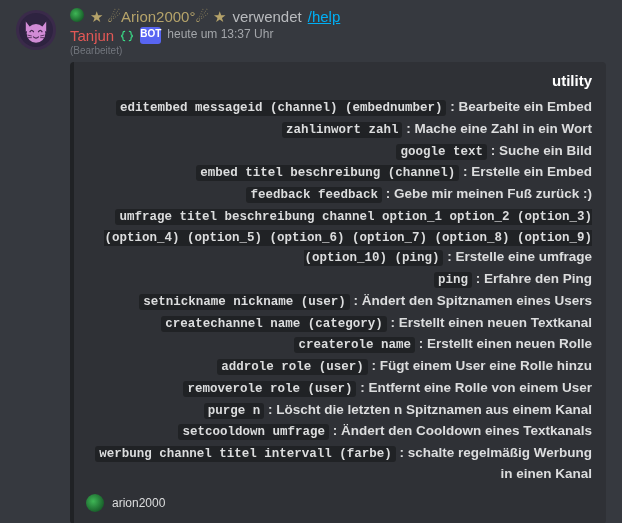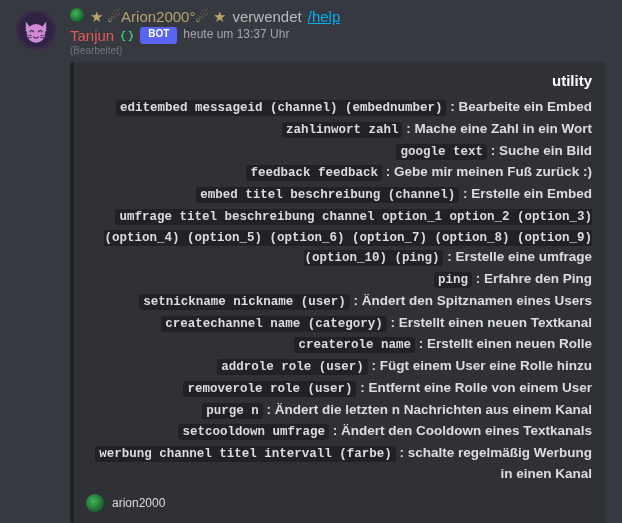--- a/index.html
+++ b/index.html
@@ -26,21 +26,21 @@
   .avatar svg { width: 34px; height: 34px; }
   .content-col { flex: 1; min-width: 0; }
   .header-line { display: flex; gap: 6px; flex-wrap: wrap; margin-bottom: 1px; }
   .username-top { font-weight: 500; font-size: 15px; color: #b5a36a; display: flex; align-items: center; gap: 3px; }
   .used-label { color: #b9bbbe; font-size: 15px; }
   .command-link { color: #00aff4; font-size: 15px; text-decoration: underline; }
   .bot-name { color: #e25856; font-weight: 500; font-size: 15px; }
   .role-icon { display:inline-flex; align-items:center; }
   .bot-tag {
     background: #5865f2; color: #fff; font-size: 10px; font-weight: 600;
-    padding: 1px 8px; border-radius: 3px; line-height: 1.2;
+    padding: 1px 0; border-radius: 3px; line-height: 1.2;
   }
   .timestamp { color: #a3a6aa; font-size: 12px; }
   .edited { color: #72767d; font-size: 10px; margin-top: 1px; }
   .embed {
     margin-top: 6px;
     background: #2f3136;
     border-left: 4px solid #202225;
     border-radius: 4px;
     padding: 10px 14px 12px 12px;
     text-align: right;
@@ -108,30 +108,30 @@
       <span class="timestamp">heute um 13:37 Uhr</span>
     </div>
     <div class="edited">(Bearbeitet)</div>
 
     <div class="embed">
       <div class="embed-title">utility</div>
       <div class="cmd-list" id="cmd-list">
           <div class="cmd-line"><code>editembed messageid (channel) (embednumber)</code><span> : Bearbeite ein Embed</span></div>
           <div class="cmd-line"><code>zahlinwort zahl</code><span> : Mache eine Zahl in ein Wort</span></div>
           <div class="cmd-line"><code>google text</code><span> : Suche ein Bild</span></div>
+          <div class="cmd-line"><code>embed titel beschreibung (channel)</code><span> : Erstelle ein Embed</span></div>
           <div class="cmd-line"><code>feedback feedback</code><span> : Gebe mir meinen Fuß zurück :)</span></div>
-          <div class="cmd-line"><code>embed titel beschreibung (channel)</code><span> : Erstelle ein Embed</span></div>
           <div class="cmd-line"><code>umfrage titel beschreibung channel option_1 option_2 (option_3) (option_4) (option_5) (option_6) (option_7) (option_8) (option_9) (option_10) (ping)</code><span> : Erstelle eine umfrage</span></div>
           <div class="cmd-line"><code>ping</code><span> : Erfahre den Ping</span></div>
           <div class="cmd-line"><code>setnickname nickname (user)</code><span> : Ändert den Spitznamen eines Users</span></div>
           <div class="cmd-line"><code>createchannel name (category)</code><span> : Erstellt einen neuen Textkanal</span></div>
           <div class="cmd-line"><code>createrole name</code><span> : Erstellt einen neuen Rolle</span></div>
           <div class="cmd-line"><code>addrole role (user)</code><span> : Fügt einem User eine Rolle hinzu</span></div>
           <div class="cmd-line"><code>removerole role (user)</code><span> : Entfernt eine Rolle von einem User</span></div>
-          <div class="cmd-line"><code>purge n</code><span> : Ändert die letzten n Nachrichten aus einem Kanal</span></div>
+          <div class="cmd-line"><code>purge n</code><span> : Löscht die letzten n Spitznamen aus einem Kanal</span></div>
           <div class="cmd-line"><code>setcooldown umfrage</code><span> : Ändert den Cooldown eines Textkanals</span></div>
           <div class="cmd-line"><code>werbung channel titel intervall (farbe)</code><span> : schalte regelmäßig Werbung in einen Kanal</span></div>
         </div>
       <div class="embed-footer">
         <span class="footer-icon"></span>
         <span class="footer-text">arion2000</span>
       </div>
     </div>
 
   </div>

